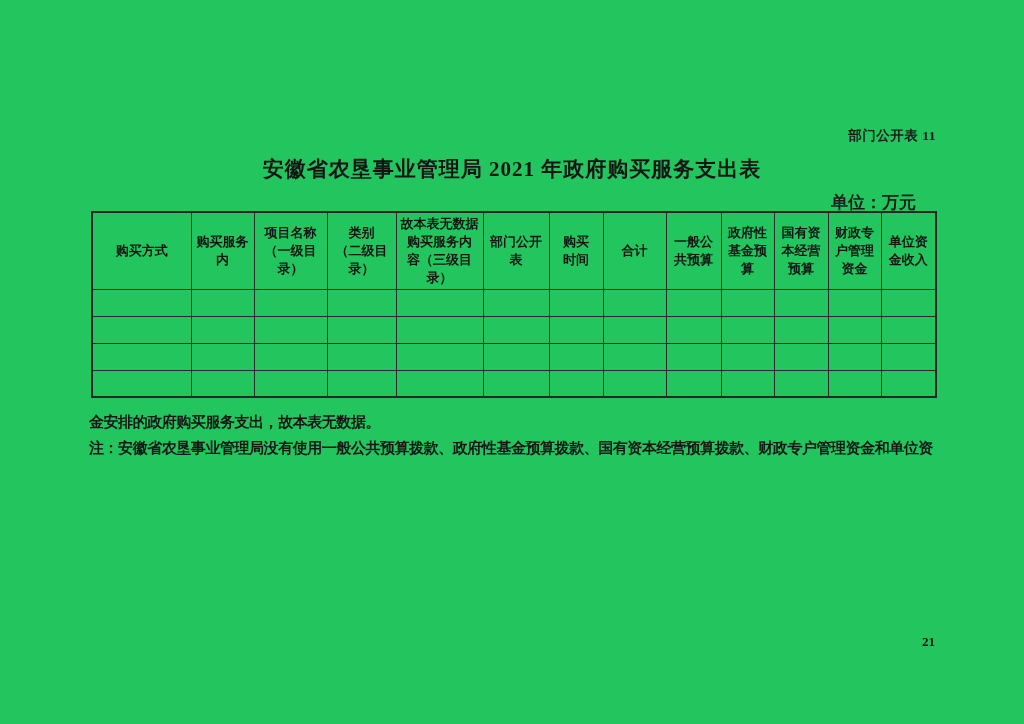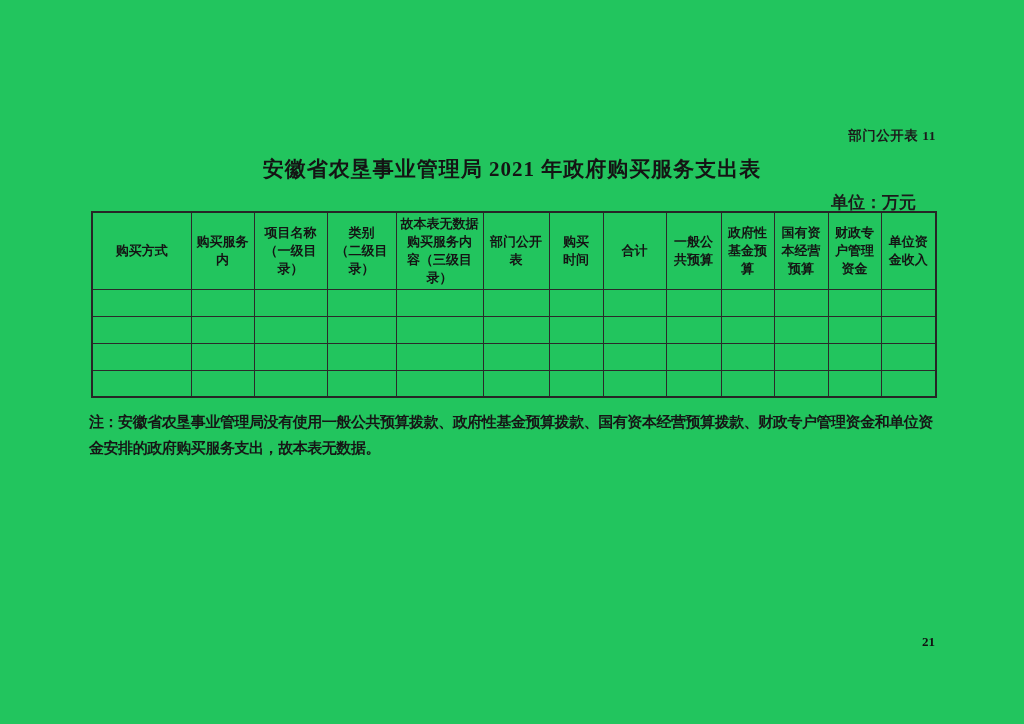--- a/index.html
+++ b/index.html
@@ -203,19 +203,19 @@
           <td></td>
           <td></td>
           <td></td>
           <td></td>
           <td></td>
         </tr>
       </tbody>
   </table>
 
   <div class="note">
+    <div>金安排的政府购买服务支出，故本表无数据。</div>
     <div>注：安徽省农垦事业管理局没有使用一般公共预算拨款、政府性基金预算拨款、国有资本经营预算拨款、财政专户管理资金和单位资</div>
-    <div>金安排的政府购买服务支出，故本表无数据。</div>
   </div>
 
   <div class="page-number">21</div>
 
 </div>
 
 </body></html>

